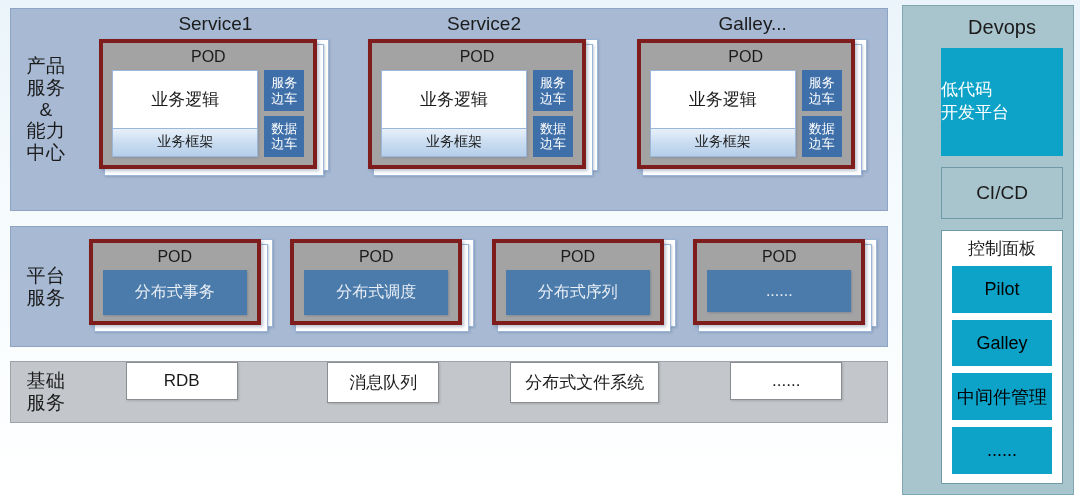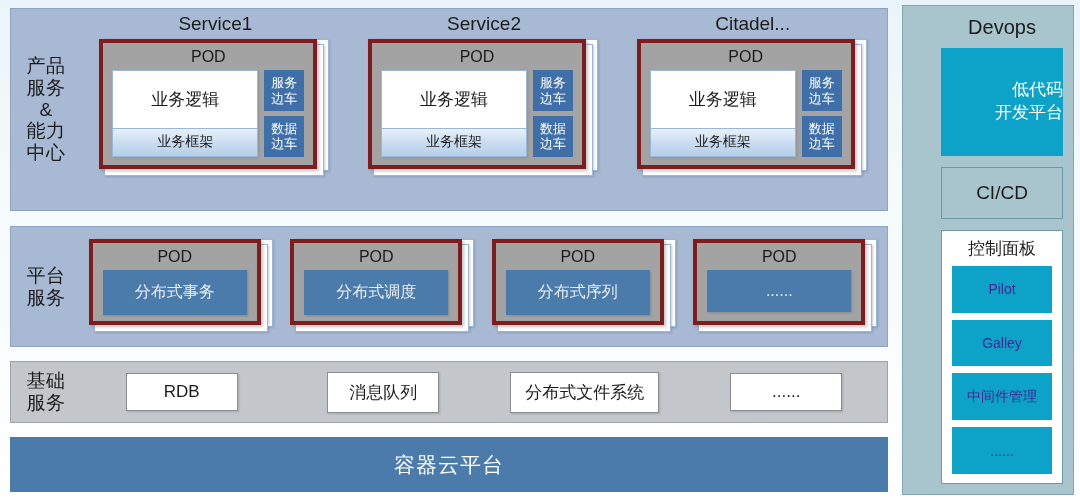--- a/index.html
+++ b/index.html
@@ -69,21 +69,21 @@
   .plat-wrap{flex:1 1 0;display:flex;height:100%;align-items:center;}
   .plat-col{flex:1 1 0;display:flex;justify-content:center;align-items:center;}
   .plat-card{padding-bottom:7px;}
   .plat-title{text-align:center;font-size:16px;color:#1b1b1b;padding:5px 0 4px;}
   .plat-block{
     margin:0 10px;background:#4a7bab;color:#e9eef5;font-size:16px;
     text-align:center;padding:12px 0;box-shadow:1px 1px 2px rgba(70,90,120,.35);
   }
 
   
-  .infra-wrap{flex:1 1 0;display:flex;height:100%;align-items:center;}
+  .infra-wrap{flex:1 1 0;display:flex;height:100%;align-items:flex-start;}
   .infra-col{flex:1 1 0;display:flex;justify-content:center;align-items:center;}
   .infra-box{
     background:#ffffff;border:1px solid #8a8d92;
     font-size:17px;color:#1b1b1b;text-align:center;
     padding:8px 14px;min-width:112px;box-sizing:border-box;
     box-shadow:1px 1px 2px rgba(100,100,100,.30);
   }
 
   
   .cloud-bar{
@@ -94,39 +94,39 @@
 
   
   .devops{
     position:absolute;box-sizing:border-box;
     background:#a8c4cd;border:1px solid #7fa6b3;
     display:flex;flex-direction:column;align-items:center;
     padding:8px 10px 10px;
   }
   .devops-title{font-size:20px;color:#1b1b1b;margin:2px 0 9px;}
   .lowcode{
-    width:100%;background:#0da3c8;color:#ffffff;text-align:right;
+    width:100%;background:#0da3c8;color:#ffffff;text-align:left;
     font-size:17px;line-height:1.35;padding:31px 0;box-sizing:border-box;
     margin-bottom:11px;
   }
   .cicd{
     width:100%;background:#a8c4cd;border:1px solid #6f99a8;
     text-align:center;font-size:19px;color:#1b1b1b;
     padding:14px 0;box-sizing:border-box;margin-bottom:11px;
   }
   .ctrl-panel{
     width:100%;flex:1 1 auto;background:#ffffff;border:1px solid #6f99a8;
     box-sizing:border-box;padding:5px 10px 9px;
     display:flex;flex-direction:column;
   }
   .ctrl-title{text-align:center;font-size:17px;color:#1b1b1b;margin:1px 0 6px;}
   .ctrl-list{display:flex;flex-direction:column;gap:7px;flex:1 1 auto;}
   .ctrl-item{
-    background:#0da3c8;color:#4c1d95;text-align:center;
-    font-size:14px;padding:6px 0;flex:1 1 0;
+    background:#0da3c8;color:#000000;text-align:center;
+    font-size:18px;padding:6px 0;flex:1 1 0;
     display:flex;align-items:center;justify-content:center;
   }
 </style>
 </head>
 <body>
 
 <div class="canvas">
 
   <div class="band band-blue" style="left:10px;top:8px;width:878px;height:203px;">
 
@@ -176,21 +176,21 @@
               <div class="sidecars">
                 <div class="sidecar">服务<br>边车</div>
                 <div class="sidecar">数据<br>边车</div>
               </div>
             </div>
           </div>
         </div>
       </div>
 
       <div class="svc-col">
-        <div class="svc-title">Citadel...</div>
+        <div class="svc-title">Galley...</div>
         <div class="stack" style="width:232px;height:140px;">
           <div class="sheet s2" style="width:218px;height:130px;"></div>
           <div class="sheet s1" style="width:218px;height:130px;"></div>
           <div class="front" style="width:218px;height:130px;">
             <div class="pod-title">POD</div>
             <div class="pod-body" style="height:96px;">
               <div class="pod-main">
                 <div class="pod-logic">业务逻辑</div>
                 <div class="pod-frame">业务框架</div>
               </div>
@@ -278,21 +278,20 @@
       </div>
       <div class="infra-col">
         <div class="infra-box">分布式文件系统</div>
       </div>
       <div class="infra-col">
         <div class="infra-box">......</div>
       </div>
     </div>
   </div>
 
-  <div class="cloud-bar" style="left:10px;top:437px;width:878px;height:55px;">容器云平台</div>
 
   <div class="devops" style="left:902px;top:5px;width:172px;height:490px;padding-left:38px;">
 
     <div class="devops-title">Devops</div>
 
     <div class="lowcode">
       <span>低代码</span><br>
       <span>开发平台</span>
     </div>
 

